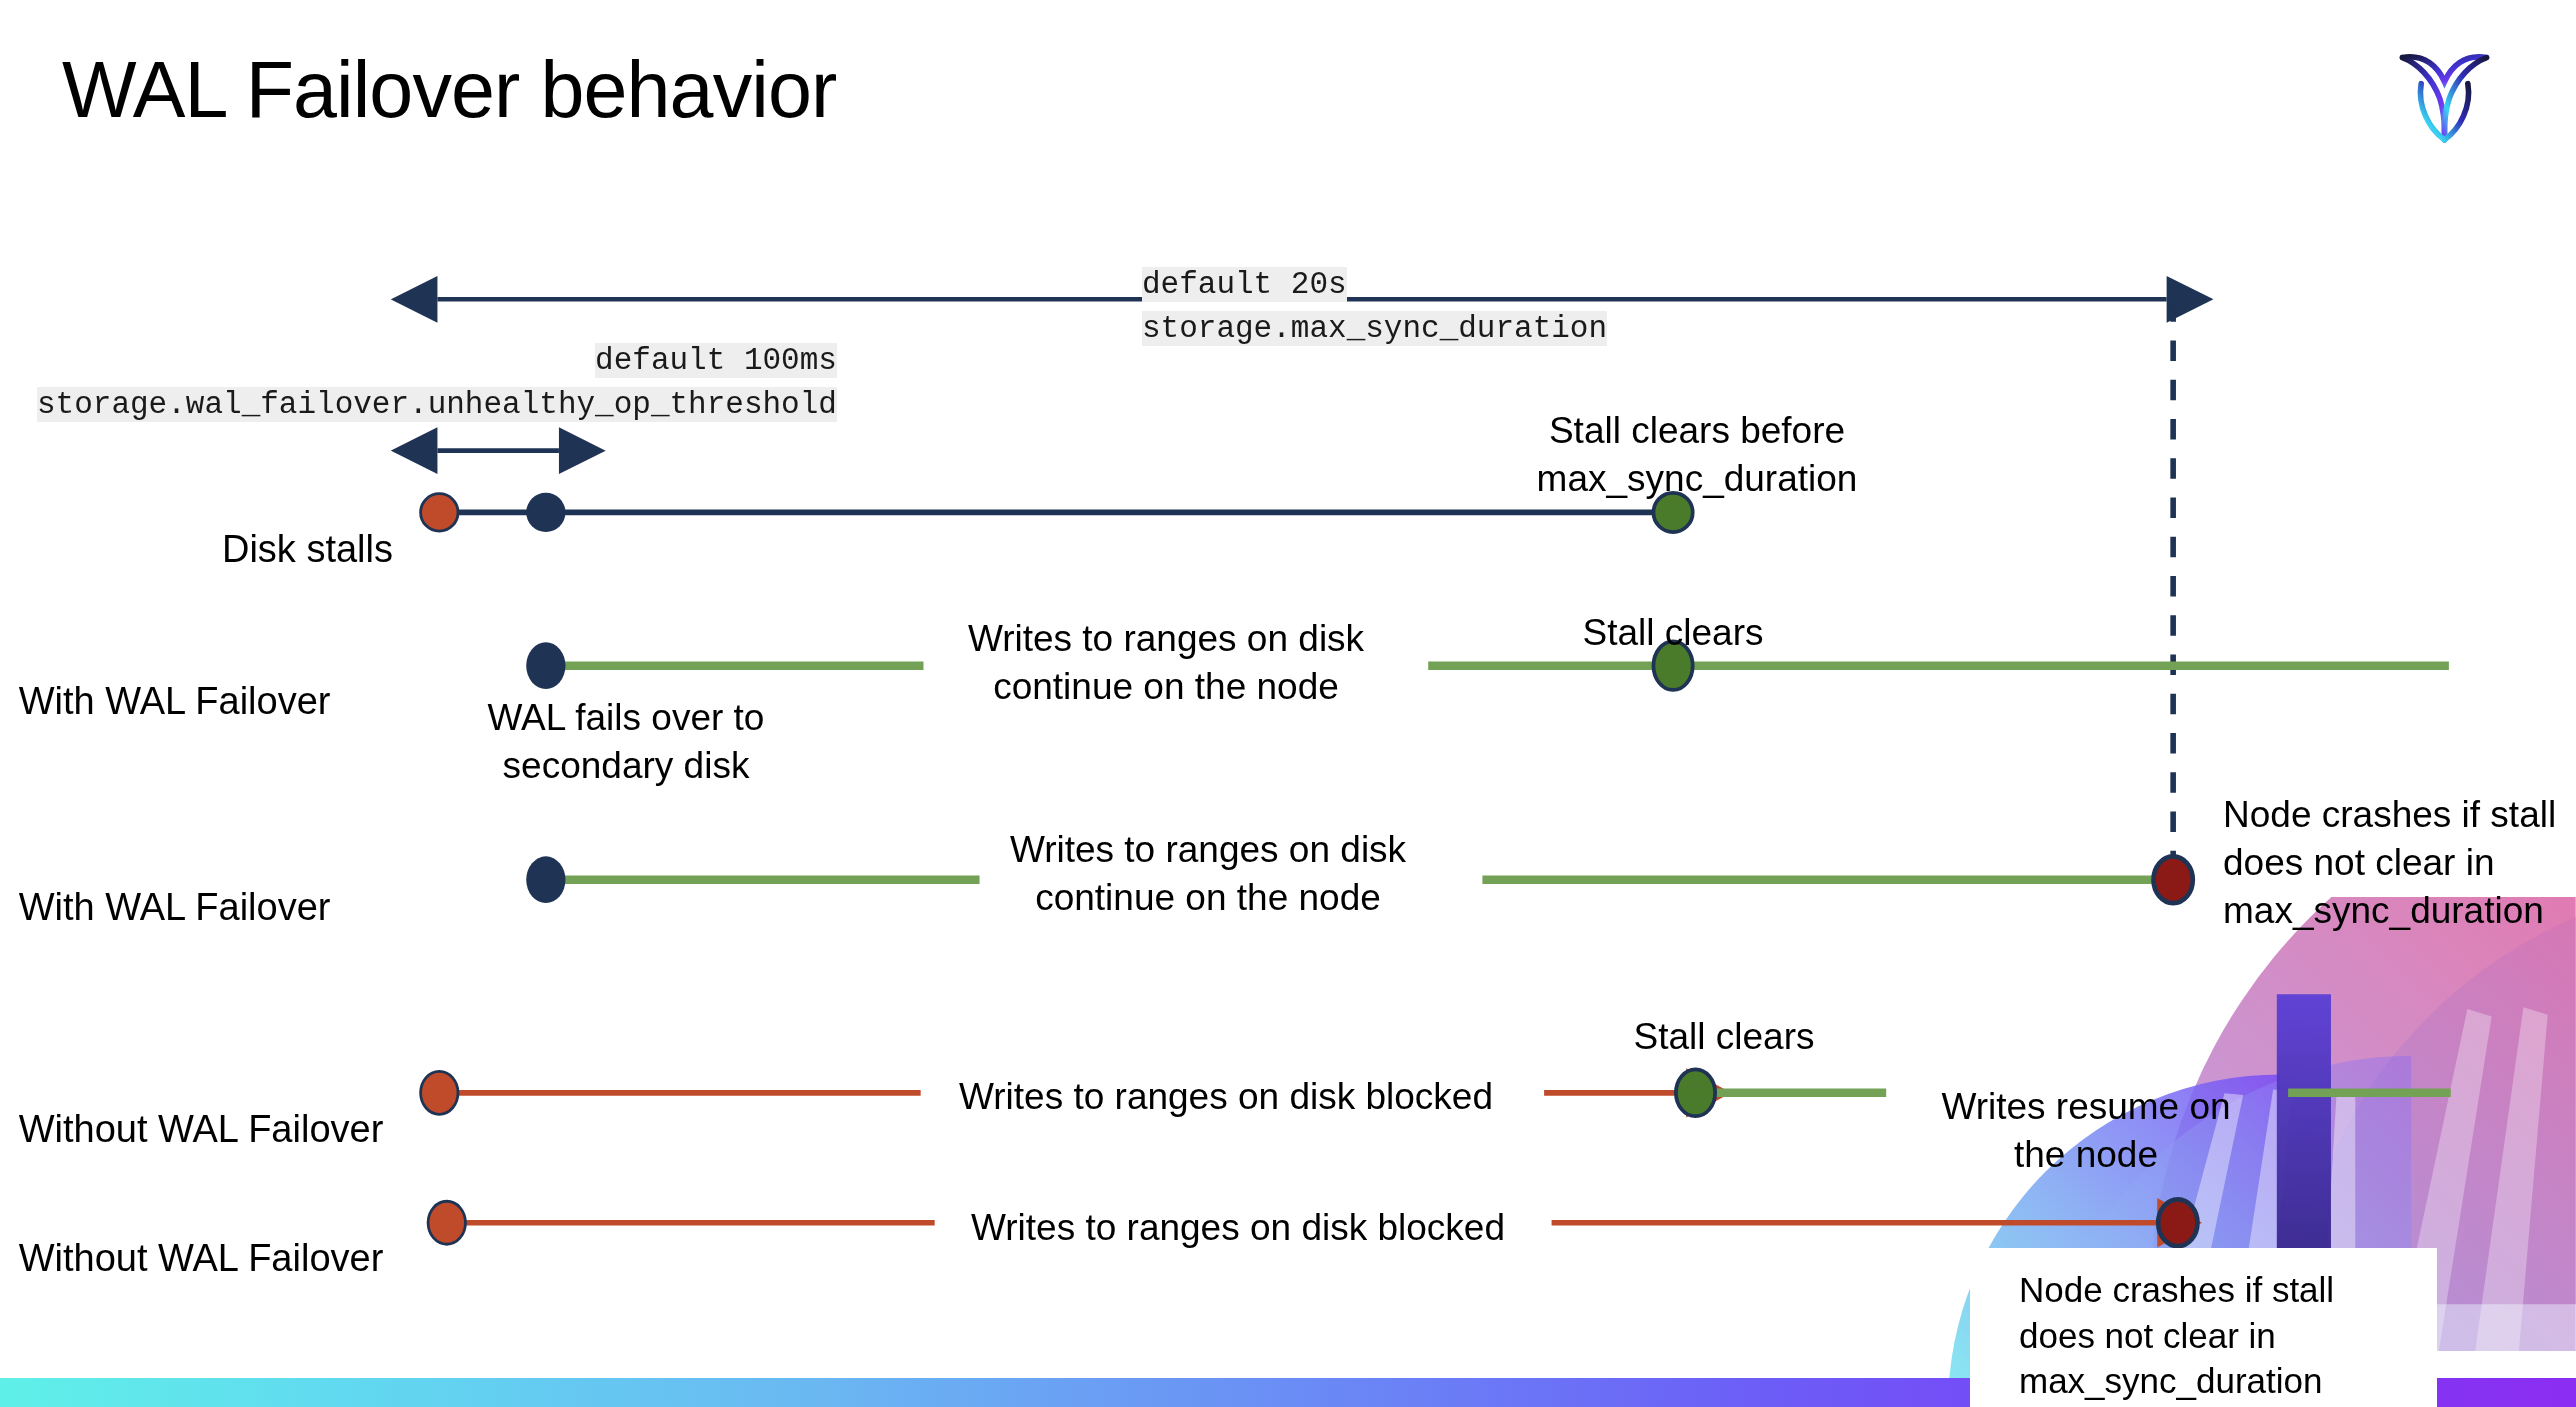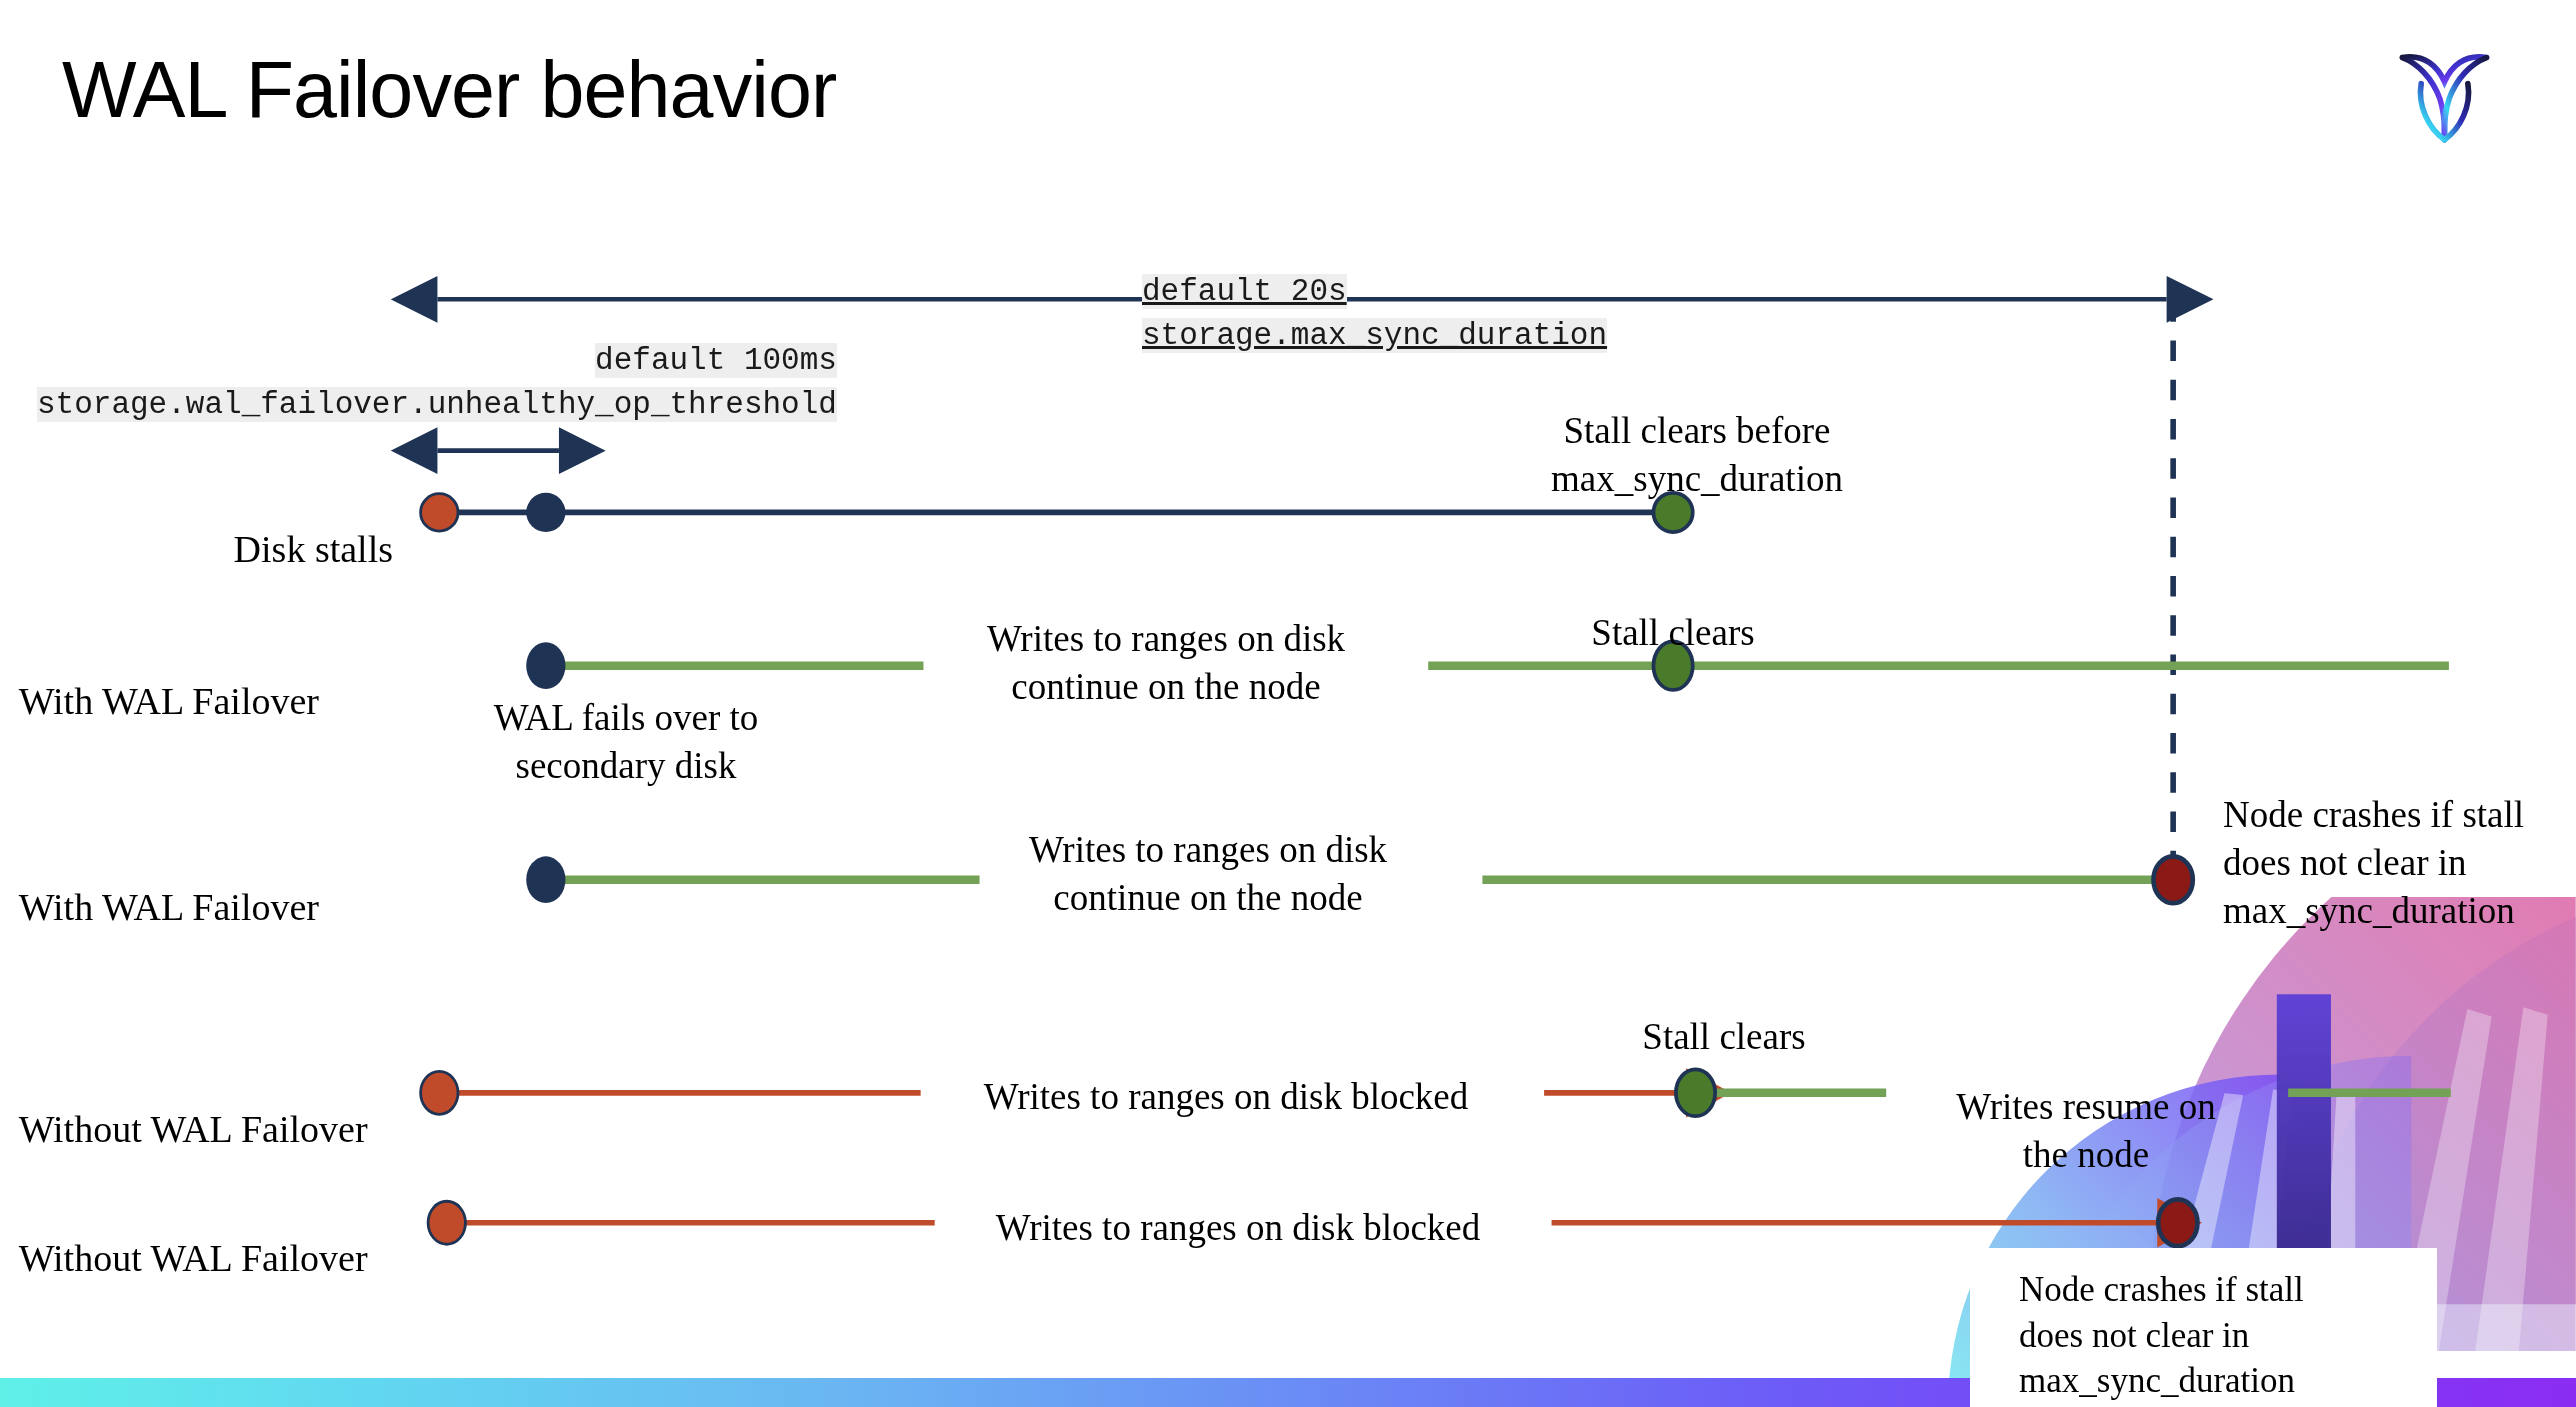--- a/index.html
+++ b/index.html
@@ -79,21 +79,20 @@
   }
 
   
   .lbl {
     position: absolute;
     font-size: 37px;
     line-height: 1.30;
     color: #000000;
     z-index: 20;
     white-space: pre-line;
-    font-family: Liberation Serif, serif;
   }
   .lbl.center { text-align: center; transform: translateX(-50%); }
   .lbl.right  { text-align: right; transform: translateX(-100%); }
   .lbl.rowlabel { font-size: 38px; margin-top: 32px; }
 
   .code {
     position: absolute;
     font-family: "Liberation Mono", monospace;
     font-size: 31px;
     line-height: 1.42;
@@ -243,21 +242,21 @@
     </g>
 
     <g>
       <line x1="480" y1="1308" x2="1000" y2="1308" stroke="#C04B2B" stroke-width="6"></line>
       <line x1="1660" y1="1308" x2="2308" y2="1308" stroke="#C04B2B" stroke-width="6" marker-end="url(#arrowOrangeR)"></line>
       <ellipse cx="478" cy="1308" rx="20" ry="23" fill="#C04B2B" stroke="#1F3354" stroke-width="3"></ellipse>
       <ellipse cx="2330" cy="1308" rx="21" ry="25" fill="#8B1A16" stroke="#1F3354" stroke-width="5"></ellipse>
     </g>
   </svg>
 
-  <div class="code" style="left:1142px; top:270px;text-decoration:underline;"><span>default 20s</span>
+  <div class="code" style="left:1142px; top:263px;"><span>default 20s</span>
 <span>storage.max_sync_duration</span></div>
 
   <div class="code" style="left:37px; top:339px;text-align:right;"><span>default 100ms</span>
 <span>storage.wal_failover.unhealthy_op_threshold</span></div>
 
   <div class="lbl rowlabel right" style="left:393px; top:493px;">Disk stalls</div>
 
   <div class="lbl rowlabel" style="left:18.7px; top:645px;">With WAL Failover</div>
 
   <div class="lbl rowlabel" style="left:18.7px; top:851px;">With WAL Failover</div>

